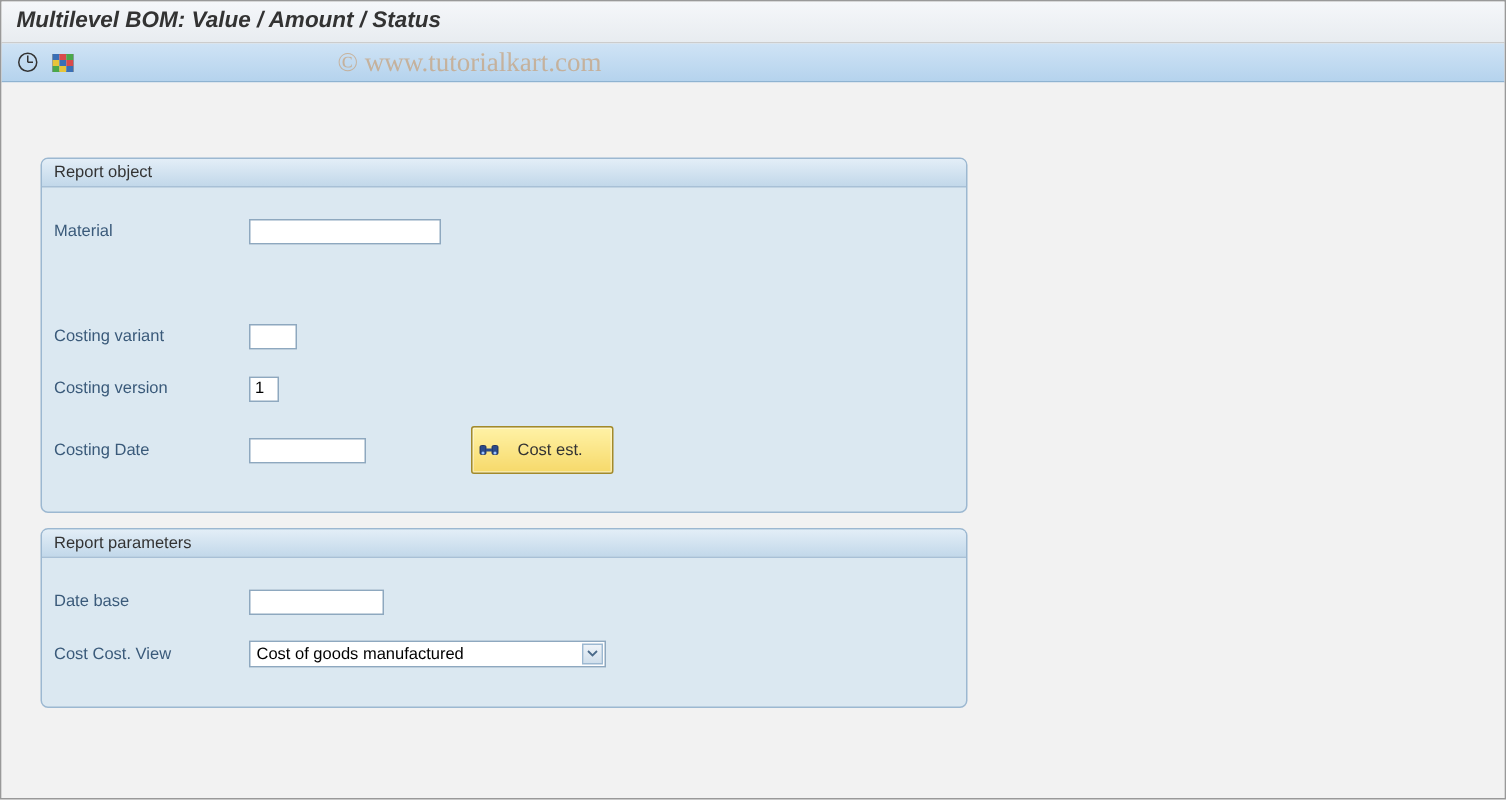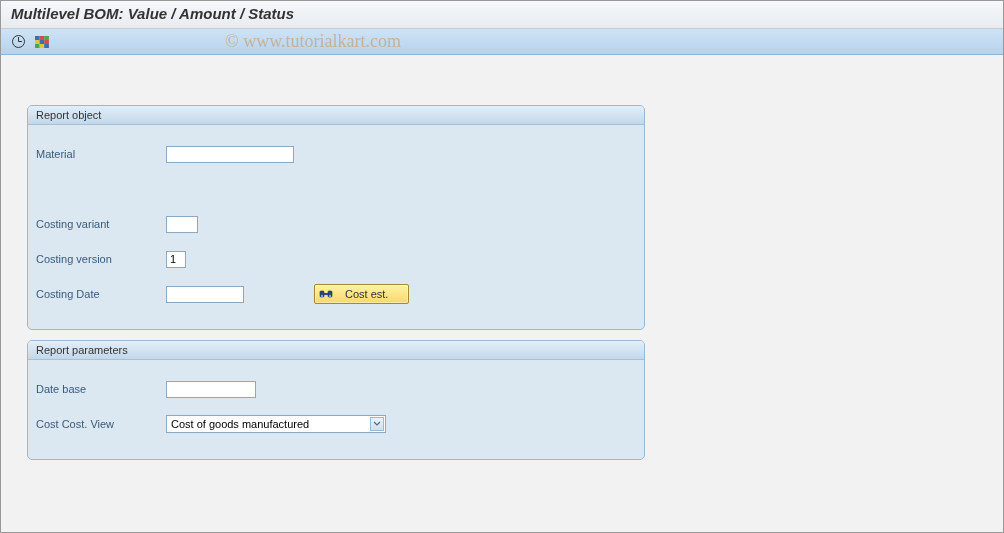--- a/index.html
+++ b/index.html
@@ -88,21 +88,21 @@
     .text-input.w-date { width: 78px; }
     .text-input.w-costbase { width: 90px; }
     .gap-row { height: 14px; }
     .cost-est-btn {
       margin-left: 70px;
       display: inline-flex;
       align-items: center;
       background: linear-gradient(#fff2a6, #f6d96a);
       border: 1px solid #a38a2a;
       border-radius: 2px;
-      height: 20px;
+      height: 32px;
       padding: 0 2px;
       cursor: pointer;
       box-shadow: inset 0 0 0 1px rgba(255,255,255,0.4);
     }
     .cost-est-btn .btn-icon {
       width: 18px;
       display: flex;
       align-items: center;
       justify-content: center;
     }
@@ -114,21 +114,21 @@
     .select-wrap {
       position: relative;
       display: inline-block;
     }
     .select-input {
       border: 1px solid #8ea8bf;
       background: #fff;
       height: 18px;
       padding: 1px 22px 1px 4px;
       font-size: 11px;
-      width: 220px;
+      width: 238px;
       appearance: none;
     }
     .select-arrow {
       position: absolute;
       right: 2px;
       top: 2px;
       width: 14px;
       height: 14px;
       background: linear-gradient(#eef3f8,#d0dfec);
       border: 1px solid #9cb8d1;

